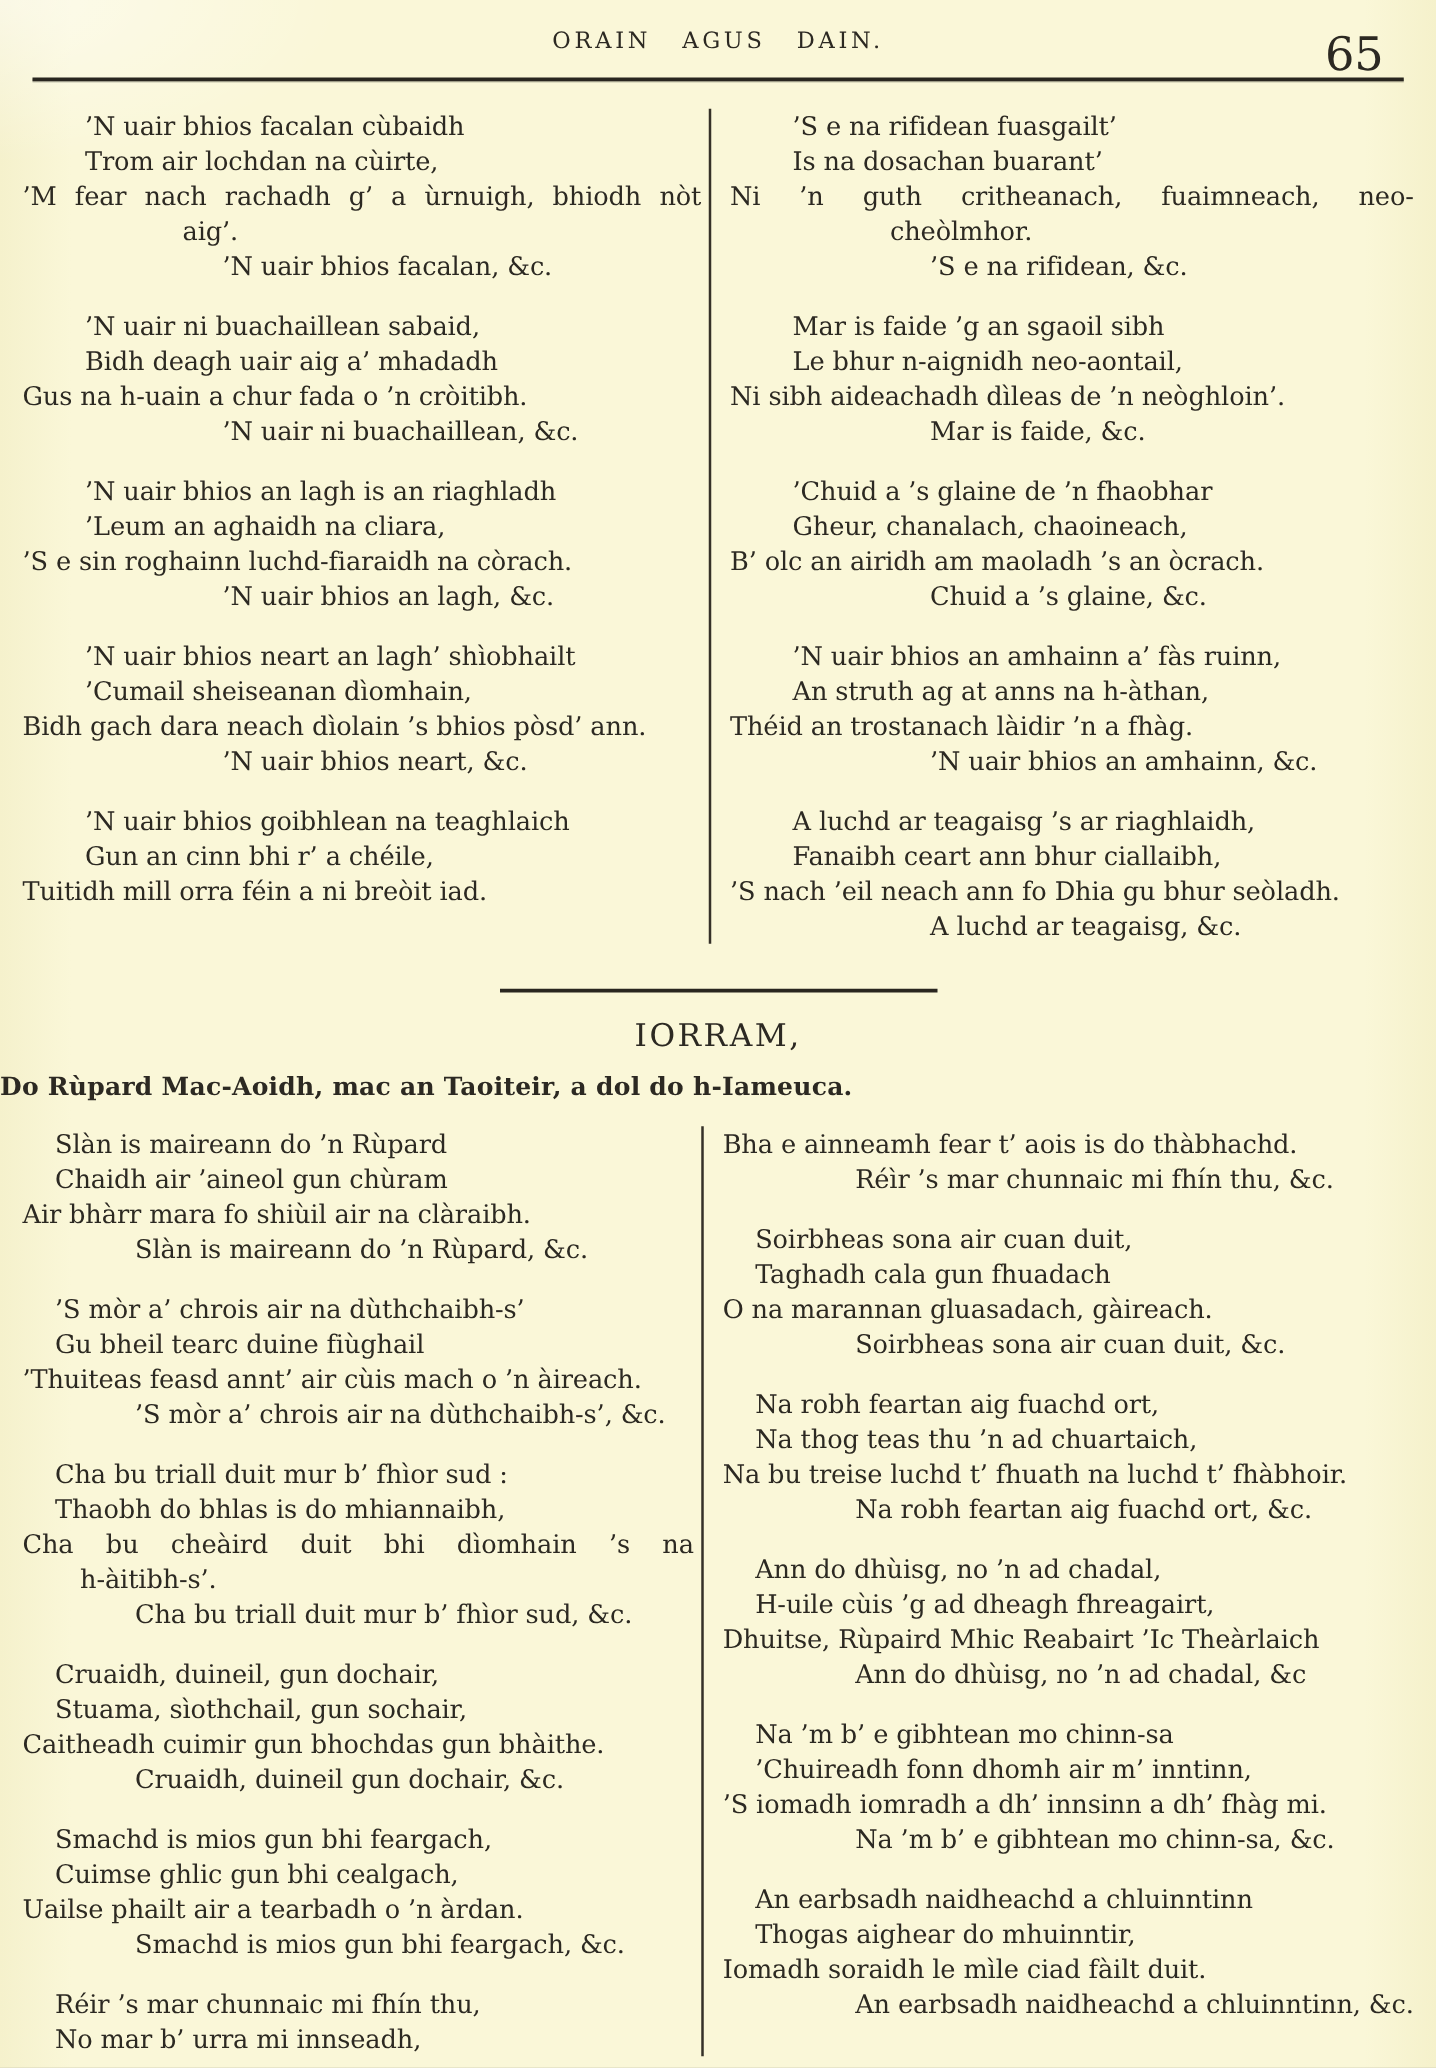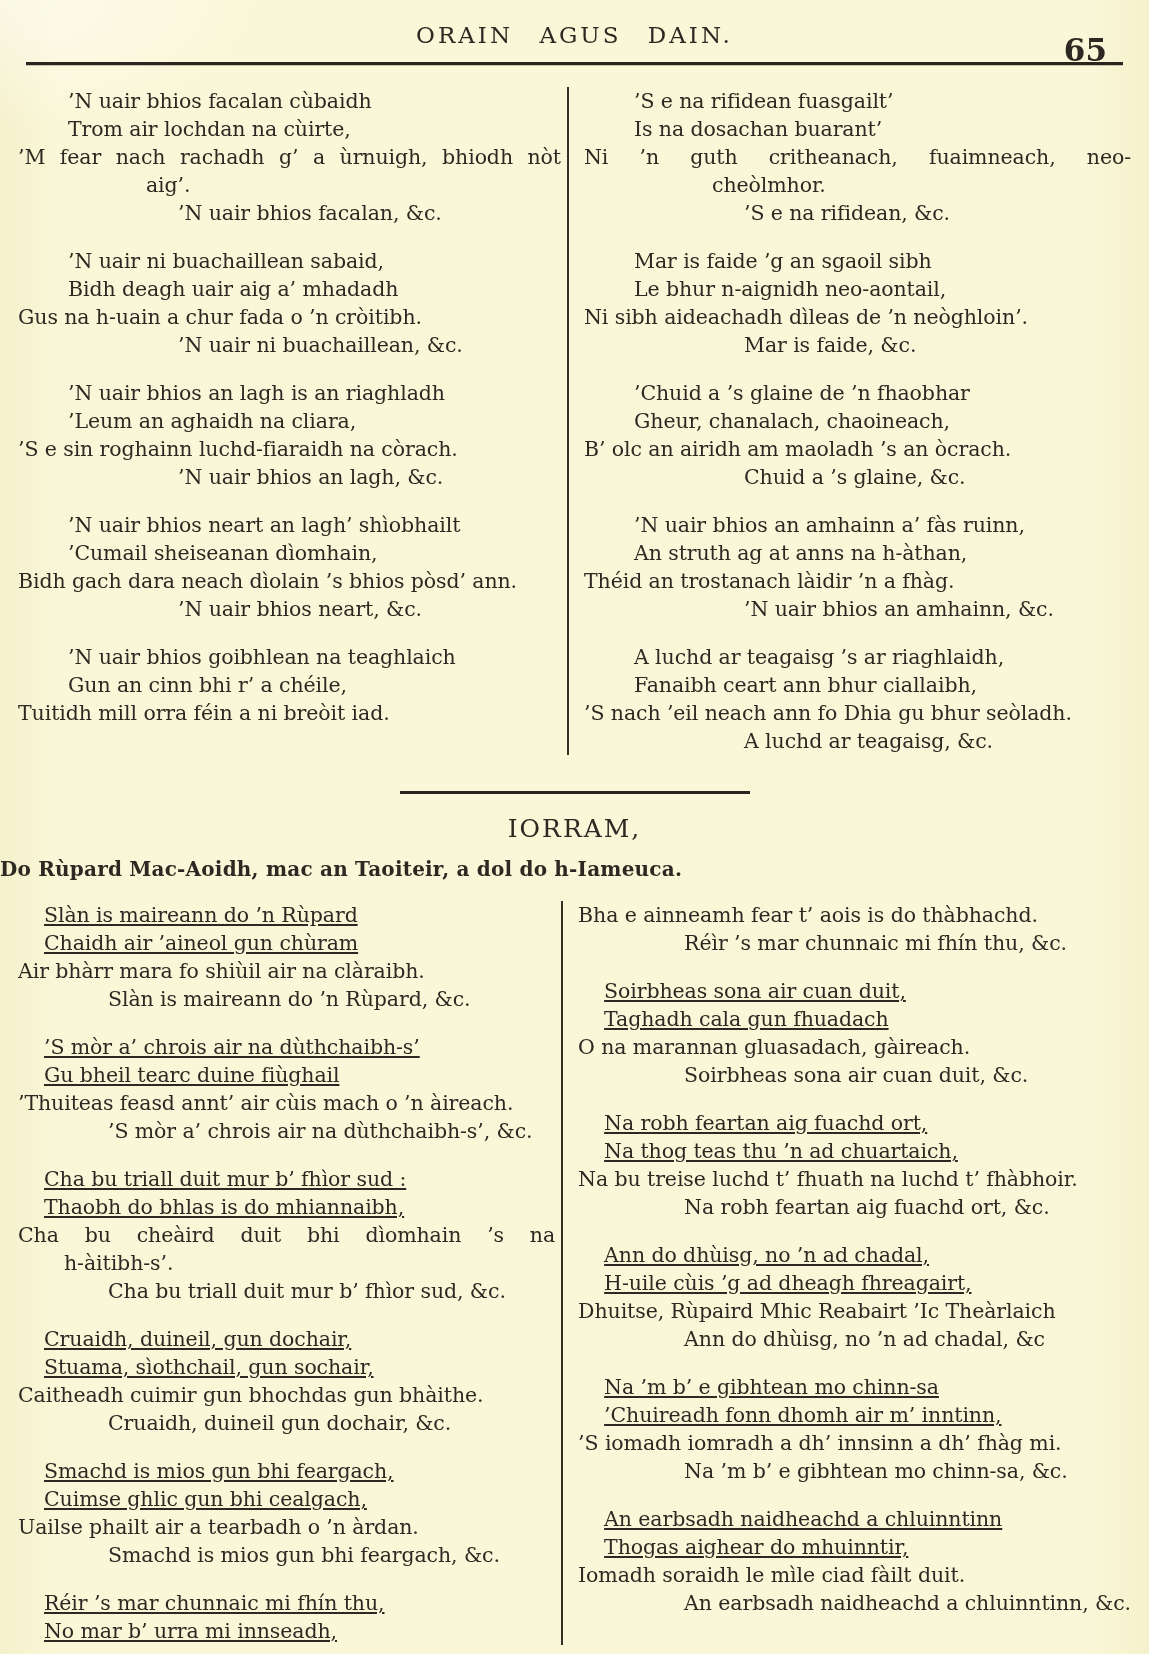--- a/index.html
+++ b/index.html
@@ -13,49 +13,48 @@
     color:#2c2922;
     background:
       radial-gradient(ellipse 420px 200px at 0% 0%, rgba(255,255,255,.5), rgba(255,255,255,0) 65%),
       linear-gradient(90deg, #f5f1cc, #faf7d8 5%, #faf7d8 95%, #f5f1cb),
       #faf7d8;
     padding-top:14px;
   }
   .header { position:relative; height:44px; }
   .page-title {
     text-align:center;
-    font-size:23px;
+    font-size:18px;
     letter-spacing:3px;
     word-spacing:16px;
     padding-top:8px;
   }
   .page-number {
-    position:absolute; top:18px; right:42px;
-    font-size:31px;
-    font-weight:bold;
+    position:absolute; top:8px; right:42px;
+    font-size:37px;
   }
   .rule {
     height:3px; background:#29261f;
     margin:4px 26px 0 26px;
     box-shadow:0 1px 0 rgba(41,38,31,.25);
   }
   .cols { display:flex; align-items:stretch; padding-right:12px; }
   .col { box-sizing:border-box; font-size:20.5px; letter-spacing:-0.1px; }
   .col.left  { width:567px; padding-left:18px; padding-right:6px; }
   .col.right { flex:1; border-left:2px solid #353128; padding-left:15px; padding-right:6px; }
   .stanza { margin-bottom:20px; }
   .stanza:last-child { margin-bottom:0; }
   .line { line-height:28px; min-height:28px; white-space:nowrap; }
   .line.just { white-space:normal; text-align:justify; text-align-last:justify; }
   .p1 { margin-top:22px; }
   .p1 .ind1 { padding-left:50px; }
   .p1 .ind2 { padding-left:128px; }
   .p1 .ind3 { padding-left:160px; }
   .p2 { margin-top:20px; }
-  .p2 .ind1 { padding-left:26px;text-decoration:underline; }
+  .p2 .ind1 { padding-left:26px; }
   .p2 .ind2 { padding-left:46px; }
   .p2 .ind3 { padding-left:90px; }
   .p2 .col.right .ind3 { padding-left:106px; }
   .section-rule {
     width:350px; height:3px; background:#29261f;
     margin:36px auto 0 auto;
   }
   .poem-title {
     text-align:center;
     font-size:25px;

